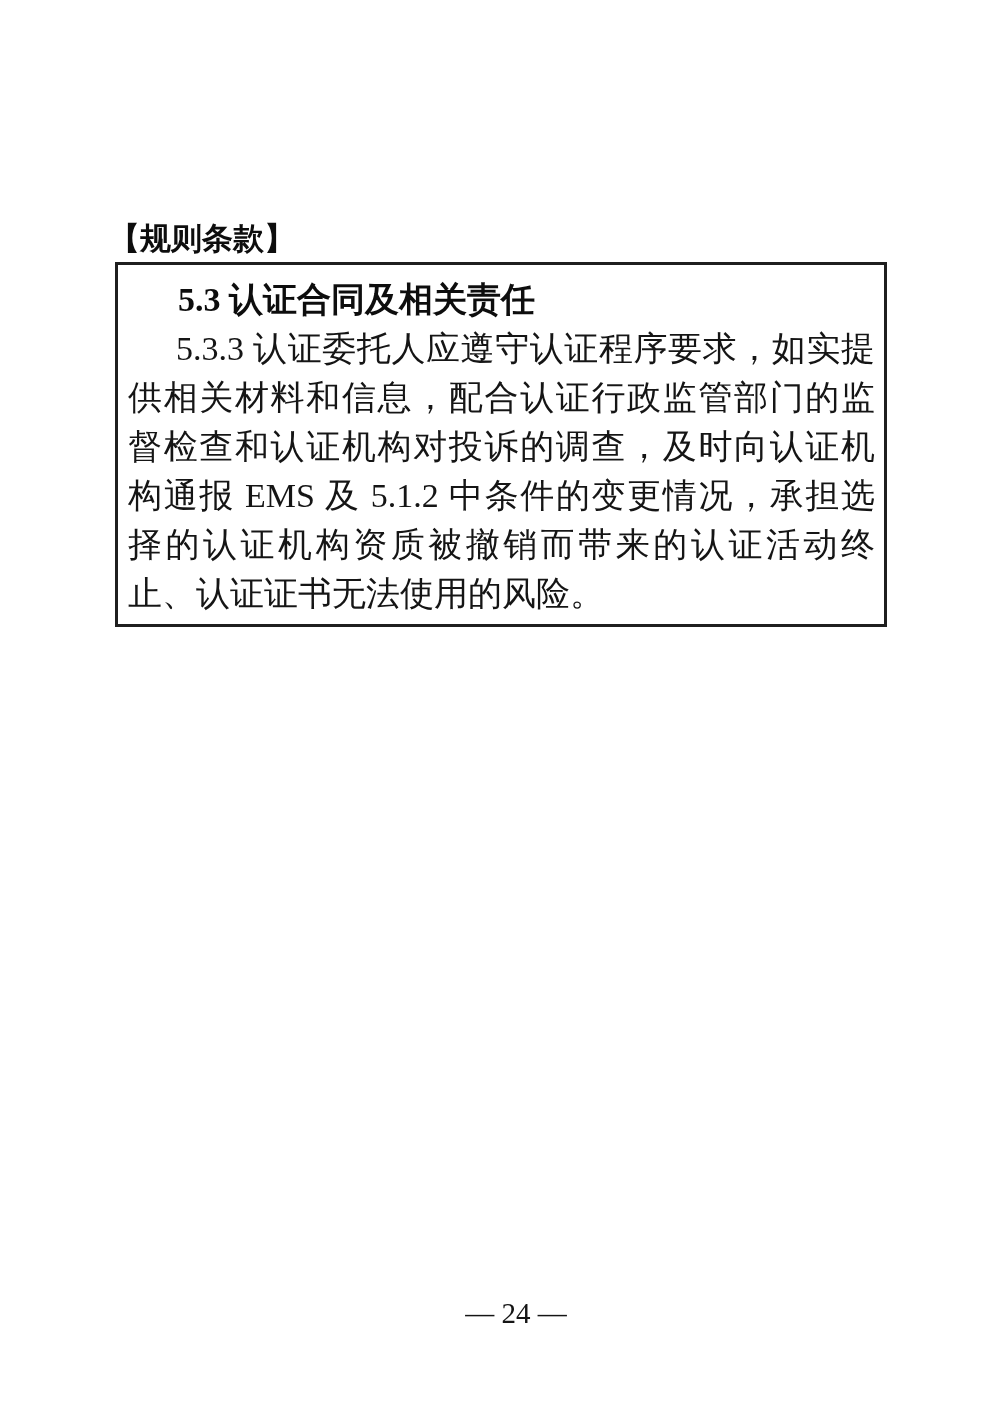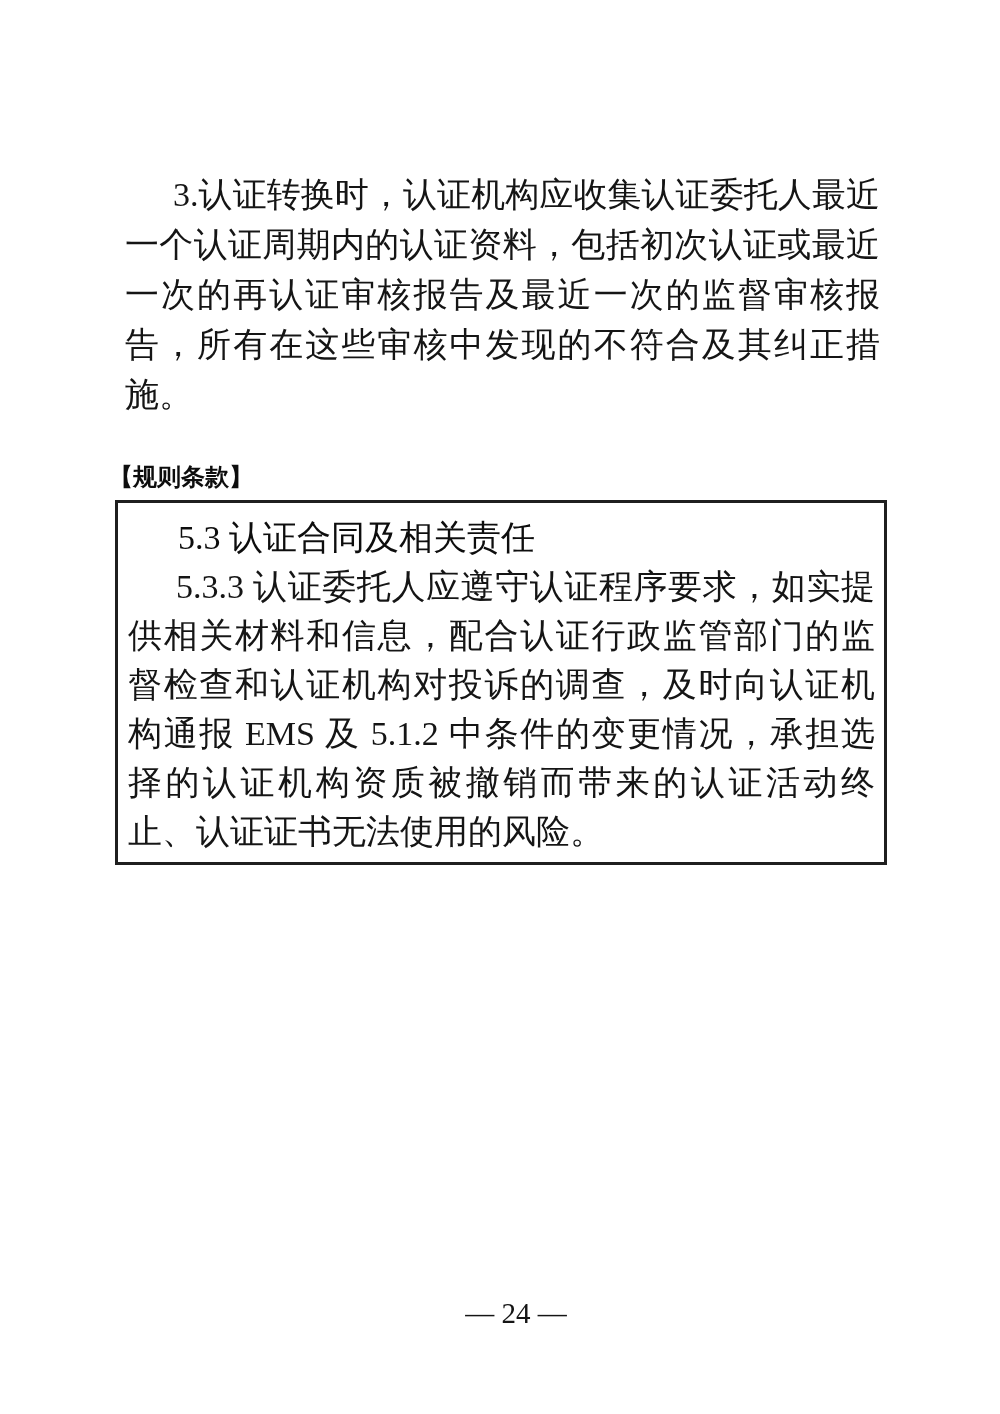--- a/index.html
+++ b/index.html
@@ -21,33 +21,33 @@
     font-size: 34px;
     line-height: 50px;
     color: #151515;
     text-align: justify;
     margin: 0;
   }
   .indent { text-indent: 48px; }
   .section-label {
     font-family: "Liberation Sans", "DejaVu Sans", sans-serif;
     font-weight: 700;
-    font-size: 24px;
+    font-size: 31px;
     line-height: 38px;
     color: #0d0d0d;
-    margin: 38px 0 0 -16px;
+    margin: 50px 0 0 -16px;
   }
   .rule-box {
     border: 3px solid #1f1f1f;
     margin: 4px -7px 0 -10px;
     padding: 10px 9px 6px 10px;
   }
   .box-heading {
     font-family: "Liberation Serif", "DejaVu Serif", serif;
-    font-weight: 400;
+    font-weight: 700;
     font-size: 34px;
     line-height: 49px;
     text-indent: 50px;
     color: #0d0d0d;
     margin: 0;
   }
   .boxline { line-height: 49px; }
   .page-number {
     position: absolute;
     top: 1296px;
@@ -59,21 +59,20 @@
     line-height: 34px;
     color: #151515;
     padding-left: 32px;
   }
 </style>
 </head>
 <body>
 
 <div class="page">
   <div class="content">
-    <p class="body-para indent">3.认证转换时，认证机构应收集认证委托人最近一个认证周期内的认证资料，包括初次认证或最近一次的再认证审核报告及最近一次的监督审核报告，所有在这些审核中发现的不符合及其纠正措施。</p>
 
     <h2 class="section-label">【规则条款】</h2>
 
     <div class="rule-box">
       <p class="box-heading">5.3 认证合同及相关责任</p>
       <p class="body-para indent boxline">5.3.3 认证委托人应遵守认证程序要求，如实提供相关材料和信息，配合认证行政监管部门的监督检查和认证机构对投诉的调查，及时向认证机构通报 EMS 及 5.1.2 中条件的变更情况，承担选择的认证机构资质被撤销而带来的认证活动终止、认证证书无法使用的风险。</p>
     </div>
   </div>
 
   <div class="page-number">— 24 —</div>

